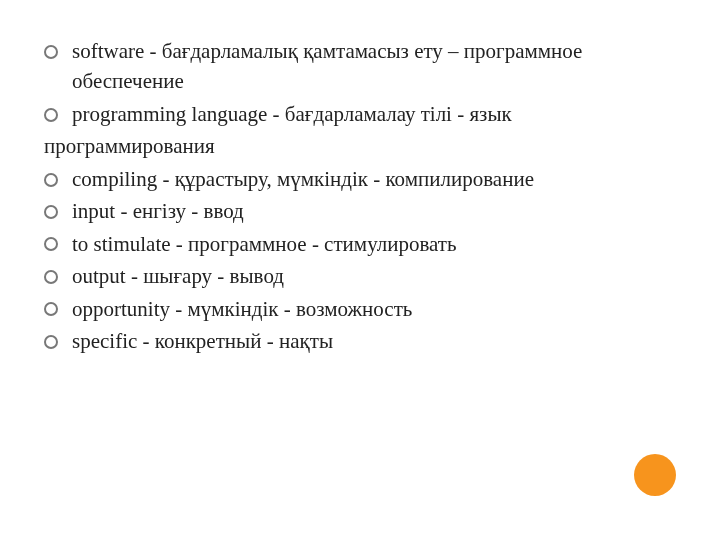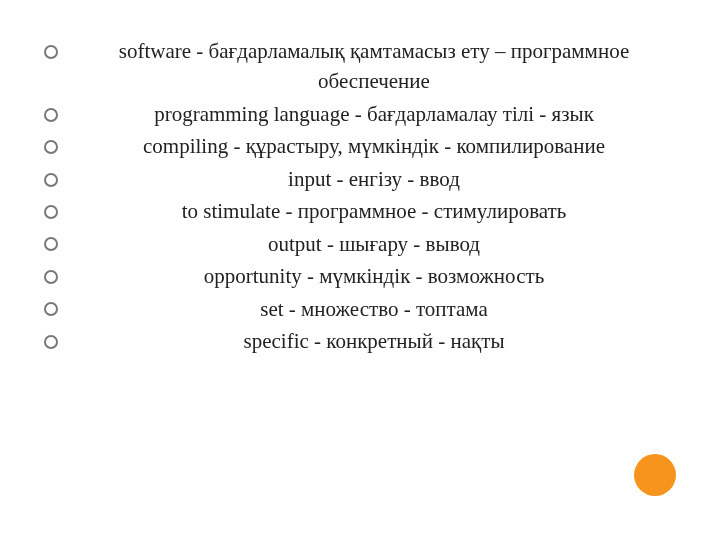--- a/index.html
+++ b/index.html
@@ -30,21 +30,21 @@
     content: "";
     position: absolute;
     left: 0;
     top: 0.42em;
     width: 10px;
     height: 10px;
     border: 2px solid #787878;
     border-radius: 50%;
     background: transparent;
   }
-  .item-text { display: block; text-align: center; }
+  .item-text { display: block; }
   .wrap-line {
     font-size: 21px;
     line-height: 1.45;
     padding-left: 0;
     margin-bottom: 2px;
   }
   .accent-dot {
     position: absolute;
     right: 44px;
     bottom: 44px;
@@ -57,36 +57,34 @@
 <body>
 
 <div class="slide">
   <ul class="list">
       <li class="list-item">
         <span class="item-text">software - бағдарламалық қамтамасыз ету – программное обеспечение</span>
       </li>
       <li class="list-item">
         <span class="item-text">programming language - бағдарламалау тілі - язык</span>
       </li>
+      <div class="wrap-line">программирования</div>
       <li class="list-item">
         <span class="item-text">compiling - құрастыру, мүмкіндік - компилирование</span>
       </li>
       <li class="list-item">
         <span class="item-text">input - енгізу - ввод</span>
       </li>
       <li class="list-item">
         <span class="item-text">to stimulate - программное - стимулировать</span>
       </li>
       <li class="list-item">
         <span class="item-text">output - шығару - вывод</span>
       </li>
       <li class="list-item">
         <span class="item-text">opportunity - мүмкіндік - возможность</span>
       </li>
       <li class="list-item">
-        <span class="item-text">set - множество - топтама</span>
-      </li>
-      <li class="list-item">
         <span class="item-text">specific - конкретный - нақты</span>
       </li>
     </ul>
   <div class="accent-dot" style="background: rgb(247, 148, 29);"></div>
 </div>
 
 </body></html>

